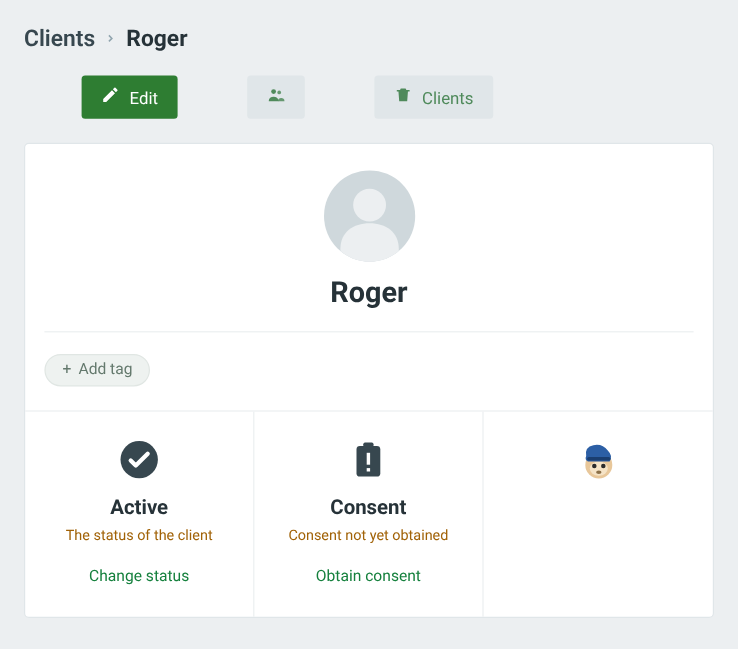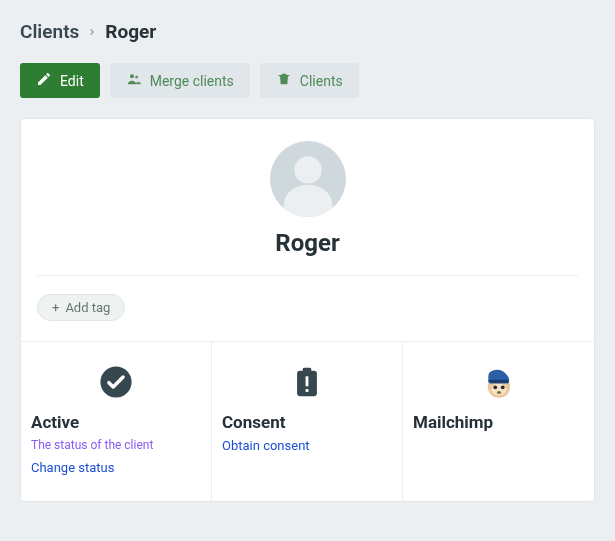--- a/index.html
+++ b/index.html
@@ -34,28 +34,29 @@
     font-weight: 700;
     color: #263238;
   }
   .actions {
     display: flex;
     gap: 10px;
     margin-bottom: 20px;
   }
   .btn {
     display: inline-flex;
-    align-items: center;
+    align-items: flex-end;
     gap: 8px;
     padding: 8px 16px;
     border: none;
     border-radius: 3px;
     font-size: 14px;
     cursor: pointer;
     font-family: inherit;
+    margin-left: 48px;
   }
   .btn-primary {
     background: #2e7d32;
     color: #fff;
   }
   .btn-secondary {
     background: #e0e6e9;
     color: #4f8a5b;
   }
   .btn svg { width: 16px; height: 16px; }
@@ -105,44 +106,45 @@
     cursor: pointer;
     font-family: inherit;
   }
   .status-grid {
     display: grid;
     grid-template-columns: 1fr 1fr 1fr;
     border-top: 1px solid #eceff1;
   }
   .status-cell {
     padding: 20px 10px 26px;
+    text-align: center;
     border-right: 1px solid #eceff1;
   }
   .status-cell:last-child { border-right: none; }
   .status-icon {
     height: 40px;
     display: flex;
     align-items: center;
     justify-content: center;
     margin-bottom: 10px;
   }
   .status-title {
     font-size: 17px;
     font-weight: 700;
     color: #263238;
     margin-bottom: 6px;
   }
   .status-sub {
     font-size: 12px;
-    color: #8b5cf6;
-    margin-bottom: 8px;
+    color: #a16207;
+    margin-bottom: 20px;
   }
   .status-link {
     font-size: 13px;
-    color: #1d4ed8;
+    color: #15803d;
     cursor: pointer;
   }
 </style>
 </head>
 <body>
 
 <div class="page">
   <div class="breadcrumb">
     <span class="breadcrumb-root">Clients</span>
     <span class="breadcrumb-sep">
@@ -164,21 +166,20 @@
     </button>
     <button class="btn btn-secondary">
       <span>
         <svg viewBox="0 0 24 24" fill="#4f8a5b">
             <circle cx="9" cy="8" r="3"></circle>
             <circle cx="16" cy="9" r="2.3" opacity="0.85"></circle>
             <path d="M3 19c0-2.5 2.7-4.5 6-4.5s6 2 6 4.5v1H3v-1z"></path>
             <path d="M14.5 19c0-1.5 1.7-3 4-3s4 1.5 4 3v1h-8v-1z" opacity="0.85"></path>
           </svg>
       </span>
-      <span>Merge clients</span>
     </button>
     <button class="btn btn-secondary">
       <span>
         <svg viewBox="0 0 24 24" fill="#4f8a5b">
             <path d="M6 7h12l-1 13H7L6 7zm3-3h6l1 2h4v2H4V6h4l1-2z"></path>
           </svg>
       </span>
       <span>Clients</span>
     </button>
   </div>
@@ -216,32 +217,32 @@
       <div class="status-cell">
         <div class="status-icon">
           <svg width="34" height="34" viewBox="0 0 24 24" fill="#37474f">
               <rect x="5" y="4" width="14" height="18" rx="2"></rect>
               <rect x="9" y="2" width="6" height="4" rx="1"></rect>
               <rect x="11" y="8" width="2" height="7" fill="#fff"></rect>
               <rect x="11" y="17" width="2" height="2" fill="#fff"></rect>
             </svg>
         </div>
         <div class="status-title">Consent</div>
+        <div class="status-sub">Consent not yet obtained</div>
         <div class="status-link">Obtain consent</div>
       </div>
 
       <div class="status-cell">
         <div class="status-icon">
           <svg width="36" height="36" viewBox="0 0 48 48">
             <circle cx="24" cy="30" r="15" fill="#e8c79a"></circle>
             <ellipse cx="24" cy="34" rx="10" ry="8" fill="#f5e3c6"></ellipse>
             <path d="M10 20 Q8 10 18 8 Q28 6 34 14 Q40 20 36 26 L12 26 Q8 24 10 20 Z" fill="#2c5fa5"></path>
             <rect x="11" y="21" width="26" height="4" rx="2" fill="#1a3e70"></rect>
             <circle cx="19" cy="31" r="2.5" fill="#2b2b2b"></circle>
             <circle cx="29" cy="31" r="2.5" fill="#2b2b2b"></circle>
             <ellipse cx="24" cy="38" rx="3" ry="2" fill="#8b6f47"></ellipse>
           </svg>
         </div>
-        <div class="status-title">Mailchimp</div>
       </div>
     </div>
   </div>
 </div>
 
 </body></html>

